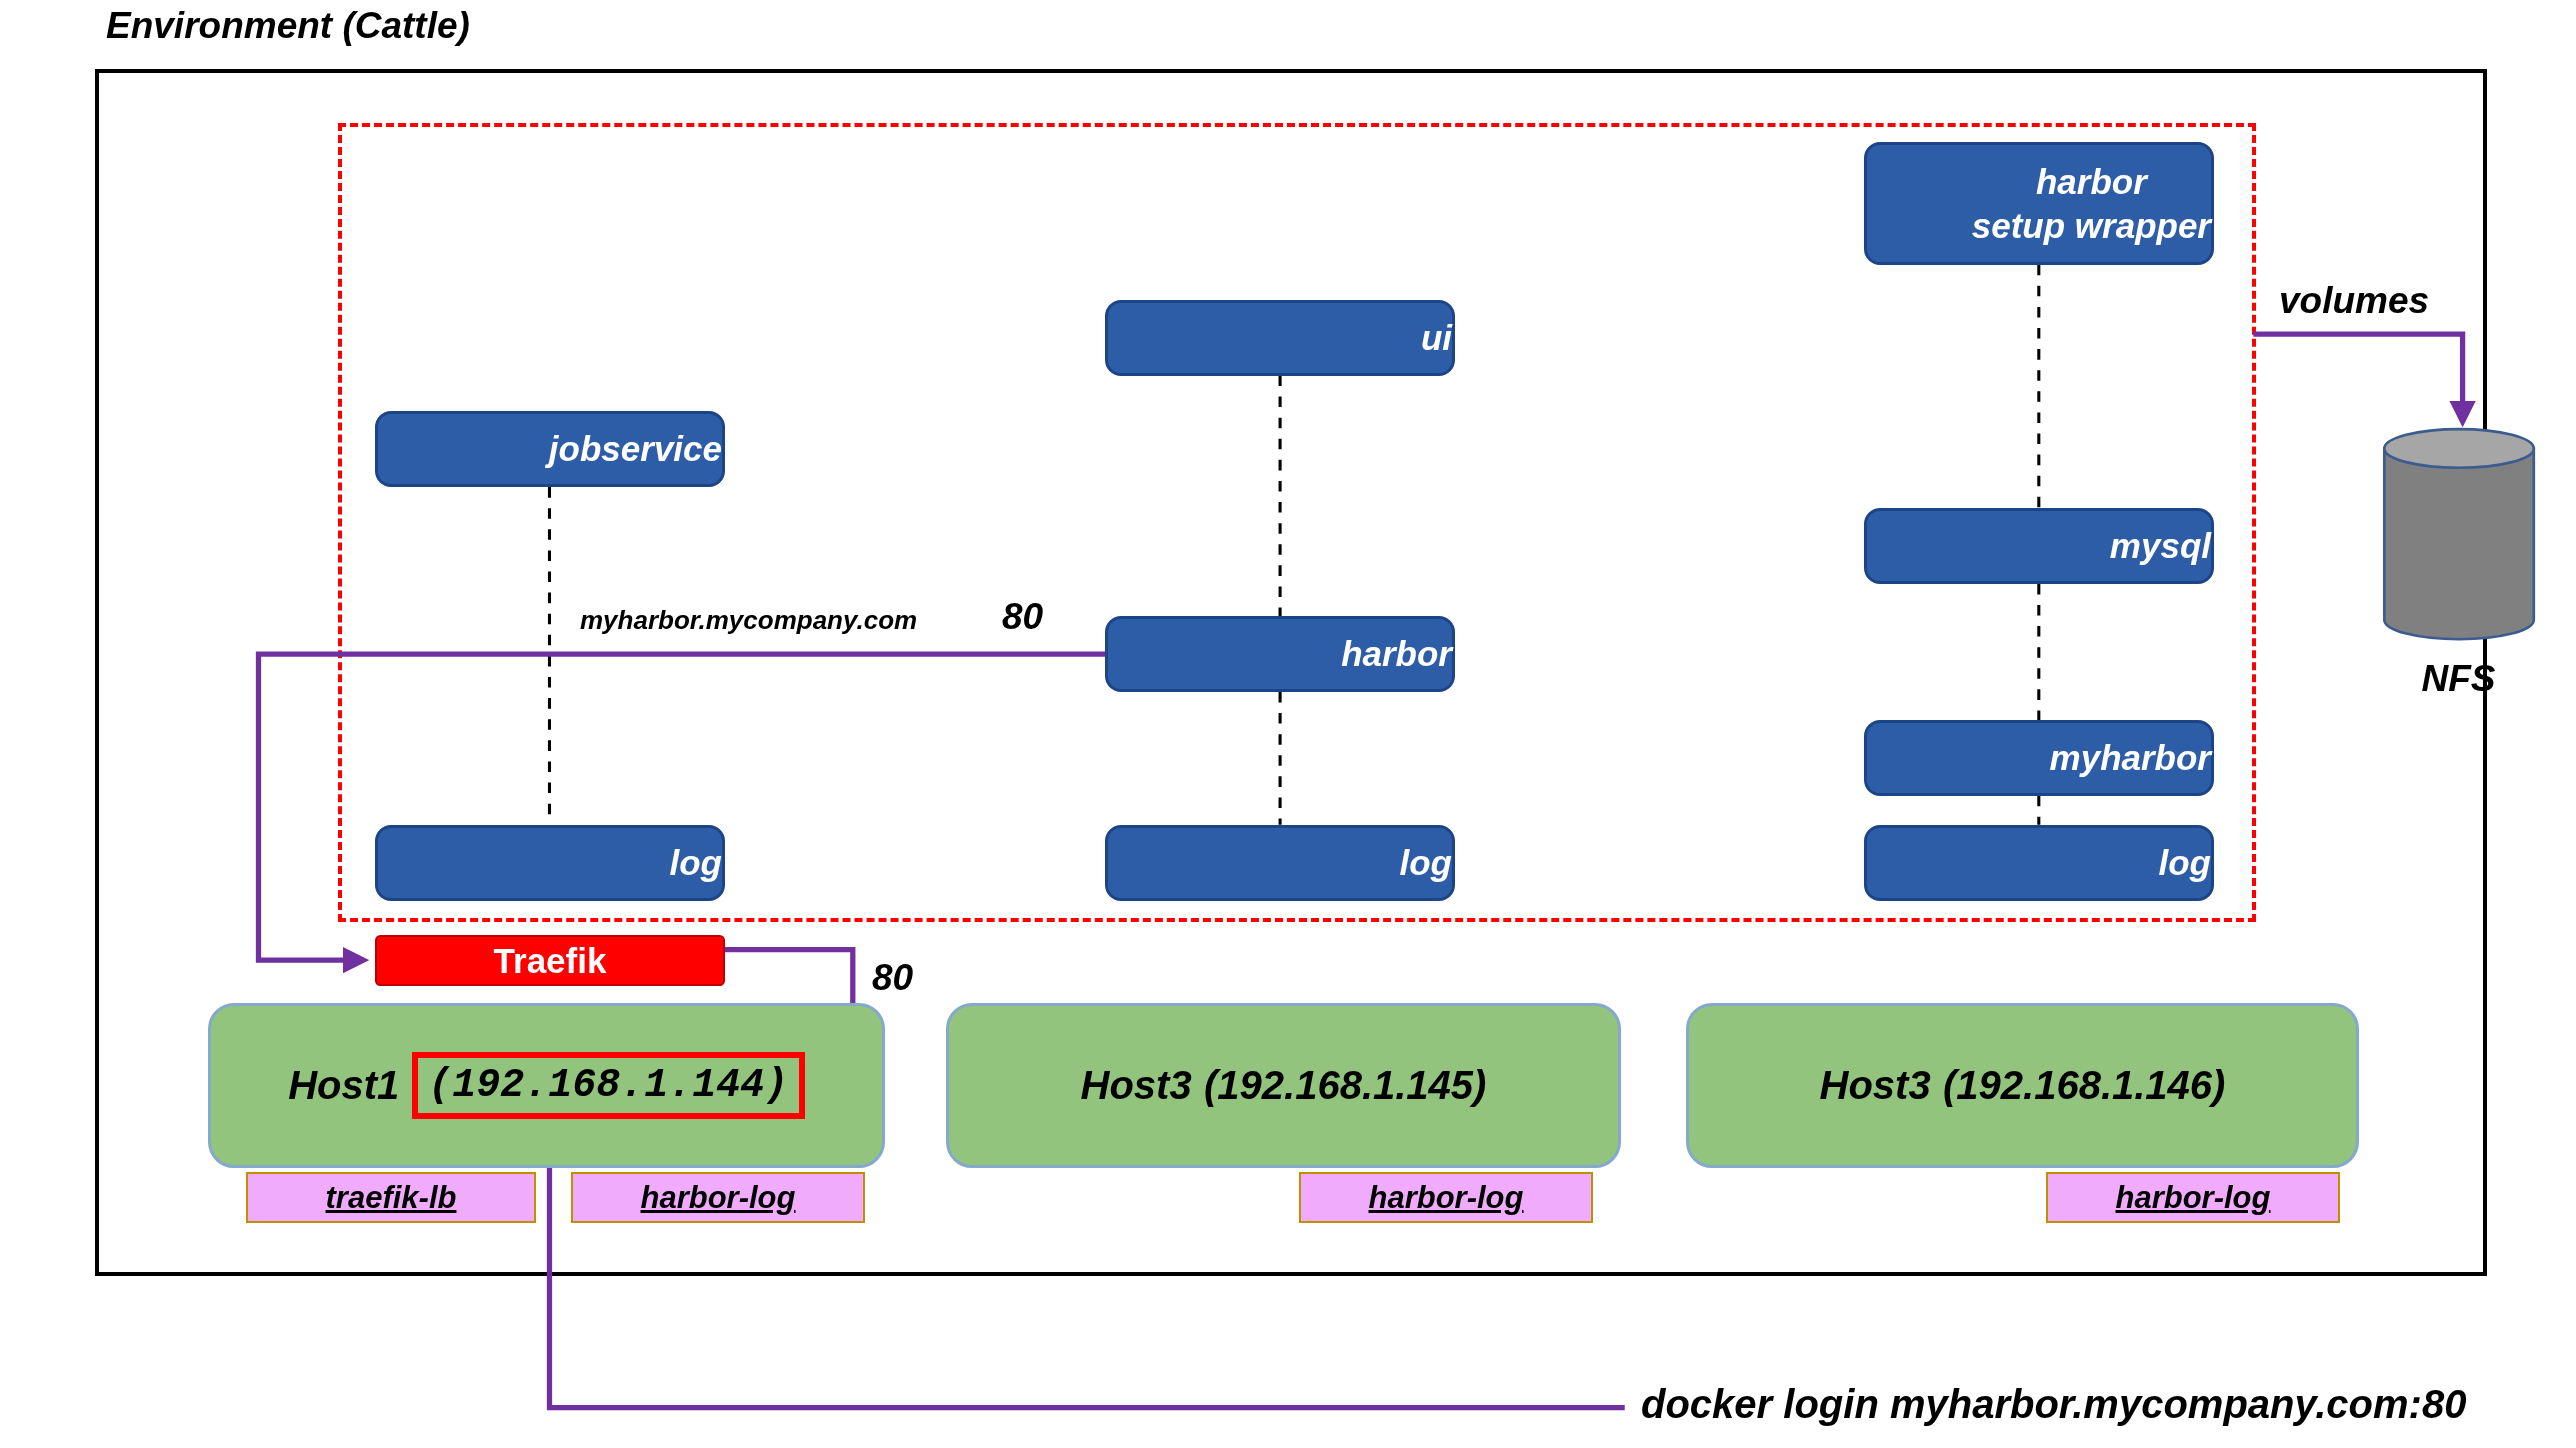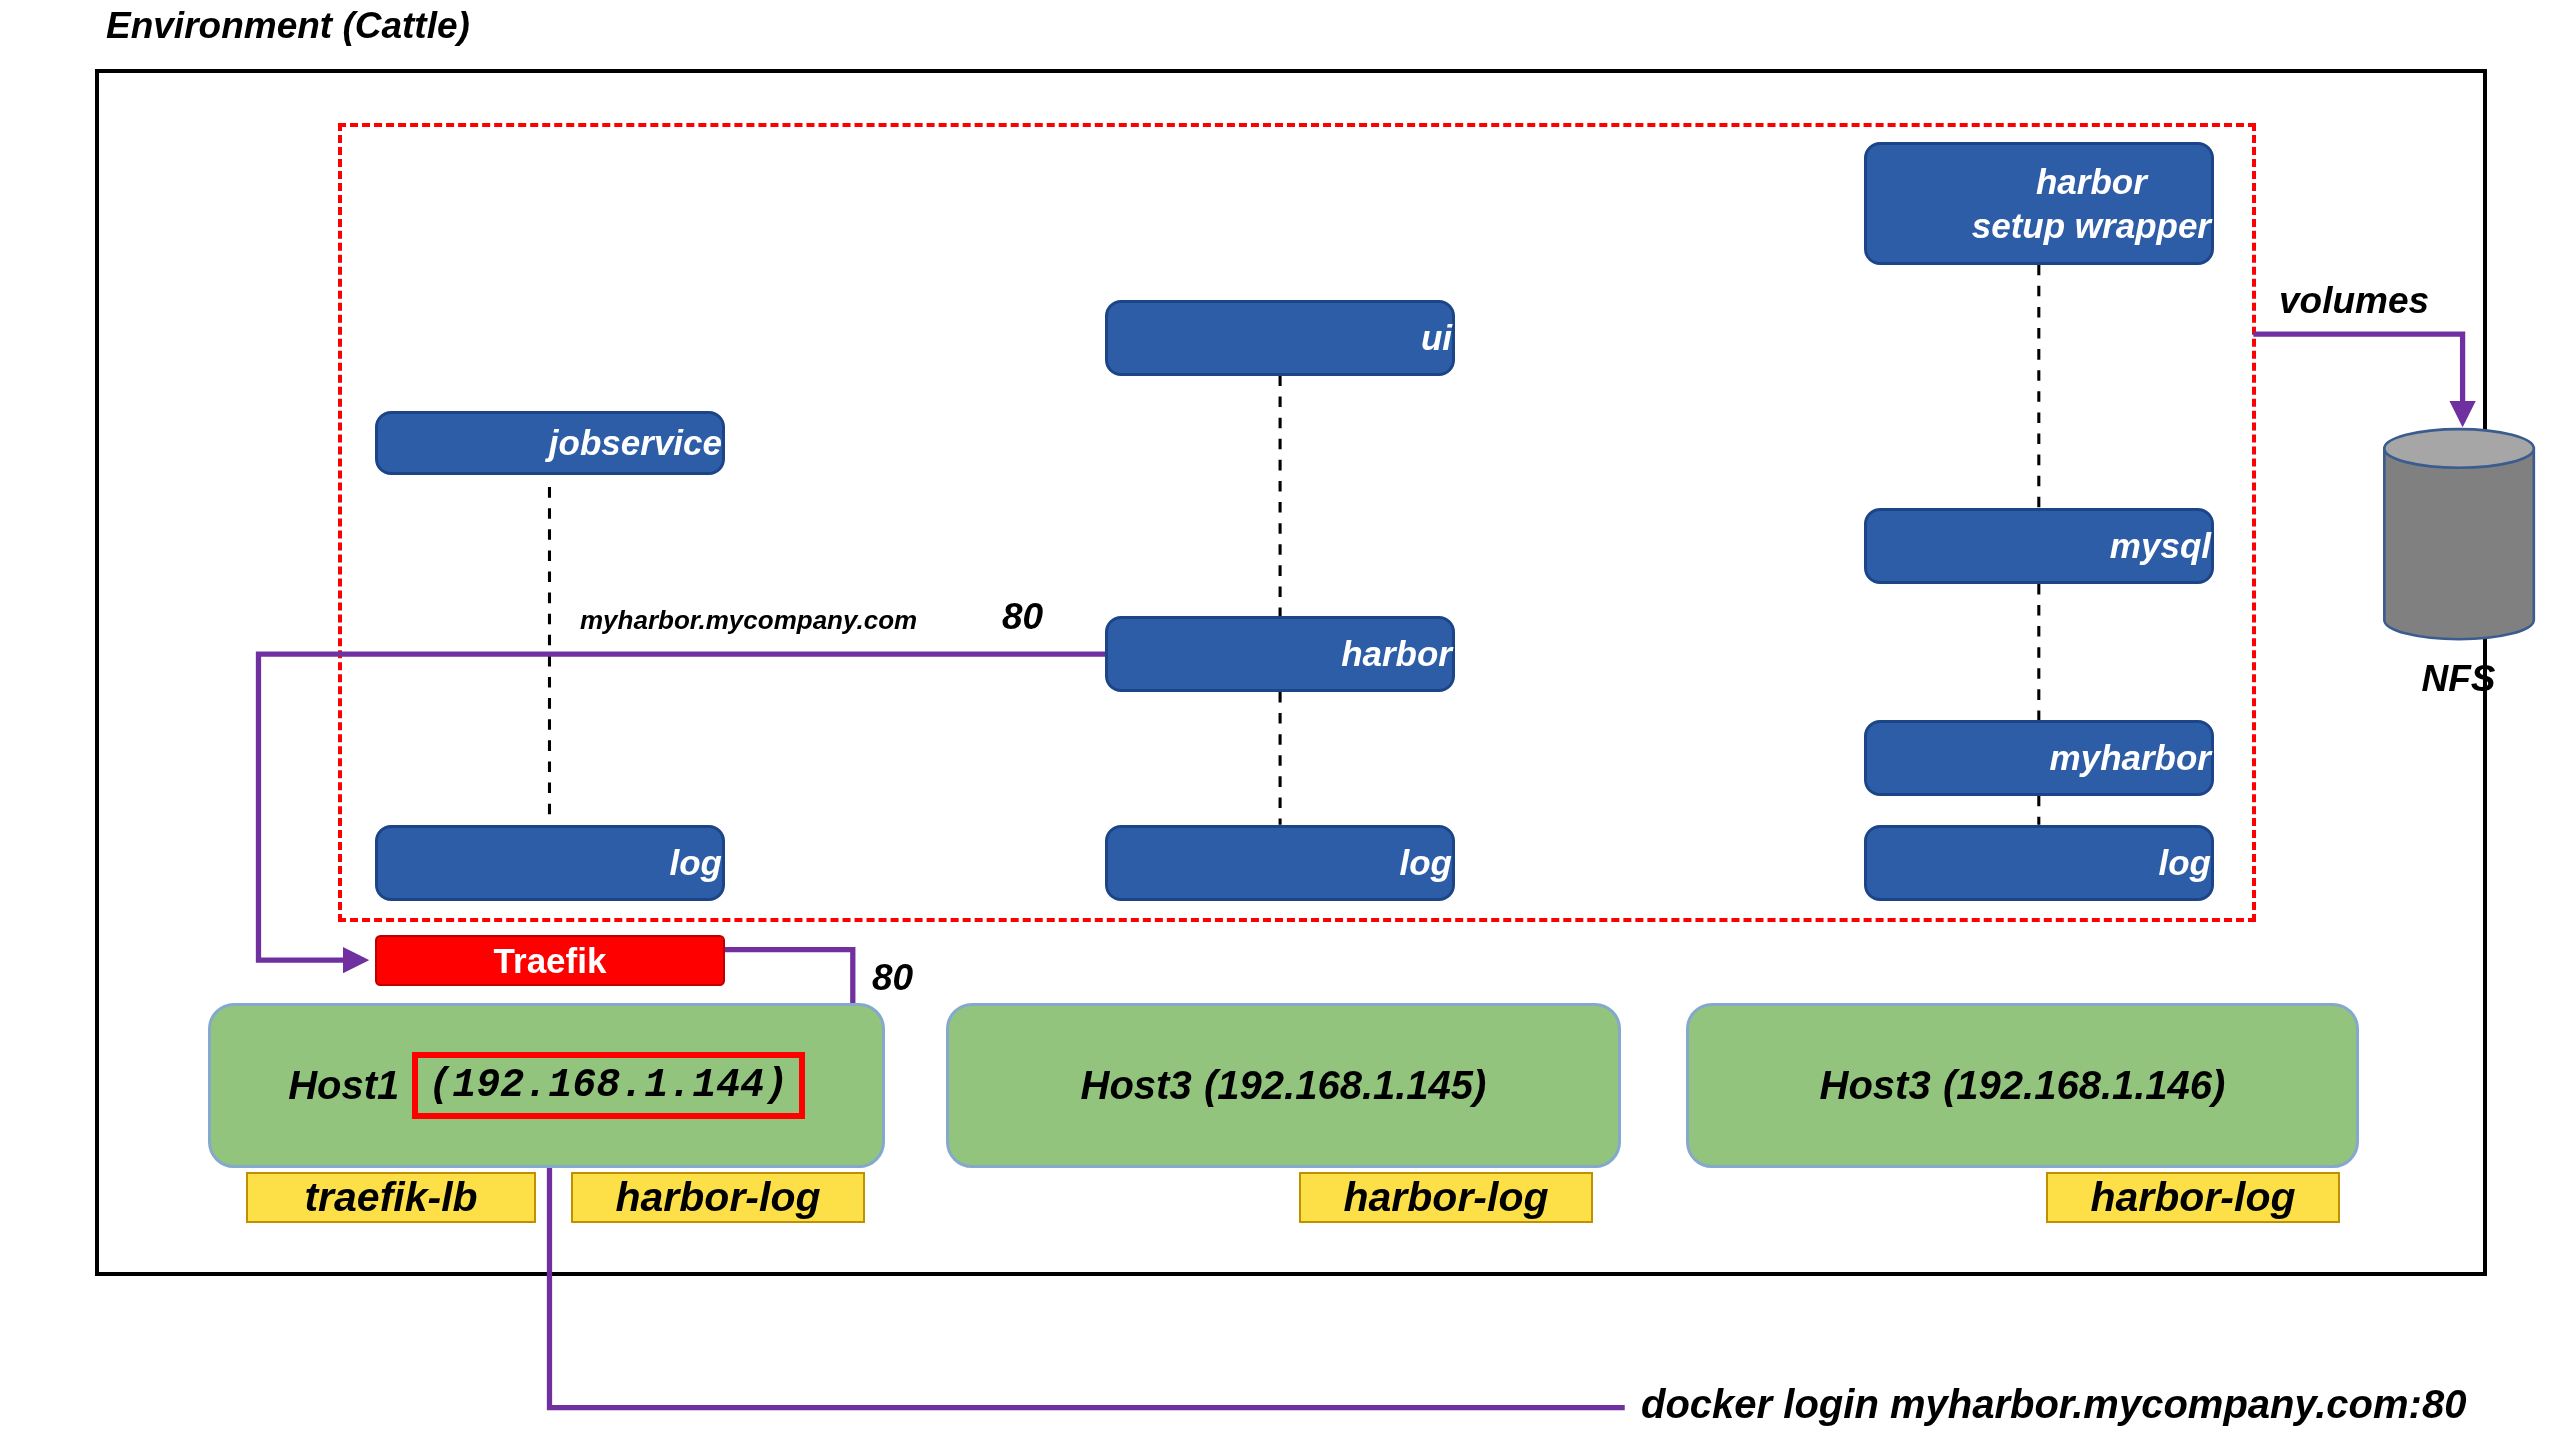--- a/index.html
+++ b/index.html
@@ -34,21 +34,21 @@
     background: #2e5da8;
     border: 3.5px solid #1c4587;
     border-radius: 16px;
     color: #ffffff;
     font-weight: bold; font-style: italic;
     font-size: 35px;
     display: flex; align-items: center; justify-content: flex-end;
     text-align: center;
     box-sizing: border-box;
   }
-  .svc-jobservice { left: 375px;  top: 411px; width: 350px; height: 64px; }
+  .svc-jobservice { left: 375px;  top: 411px; width: 350px; height: 76px; }
   .svc-ui         { left: 1105px; top: 300px; width: 350px; height: 76px; }
   .svc-proxy      { left: 1105px; top: 616px; width: 350px; height: 76px; }
   .svc-wrapper    { left: 1864px; top: 142px; width: 350px; height: 123px; white-space: pre-line; line-height: 1.25; }
   .svc-mysql      { left: 1864px; top: 508px; width: 350px; height: 76px; }
   .svc-registry   { left: 1864px; top: 720px; width: 350px; height: 76px; }
   .svc-log-left   { left: 375px;  top: 825px; width: 350px; height: 76px; }
   .svc-log-mid    { left: 1105px; top: 825px; width: 350px; height: 76px; }
   .svc-log-right  { left: 1864px; top: 825px; width: 350px; height: 76px; }
 
   .traefik-box {
@@ -73,24 +73,25 @@
   .host2 { left: 946px; top: 1003px; width: 675px; height: 165px; }
   .host3 { left: 1686px; top: 1003px; width: 673px; height: 165px; }
   .host-name { margin-right: 12.3px; }
   .ip-red {
     border: 6.2px solid #ff0000;
     padding: 5.3px 10.6px;
     font-family: Liberation Mono, monospace;
   }
 
   .badge {
-    background: #fde047; border: 2.6px solid #bf9000;
-    color: #000; font-weight: bold; font-style: italic; font-size: 41px;
+    background: #f0abfc; border: 2.6px solid #bf9000;
+    color: #000; font-weight: bold; font-style: italic; font-size: 31px;
     display: flex; align-items: center; justify-content: center;
     box-sizing: border-box;
+    text-decoration: underline;
   }
   .badge-traefik-lb { left: 246px;  top: 1172px; width: 290px; height: 51px; }
   .badge-log1       { left: 571px;  top: 1172px; width: 294px; height: 51px; }
   .badge-log2       { left: 1299px; top: 1172px; width: 294px; height: 51px; }
   .badge-log3       { left: 2046px; top: 1172px; width: 294px; height: 51px; }
 
   .lbl { color: #000; font-weight: bold; font-style: italic; }
   .lbl-volumes   { left: 2279px; top: 280px;  font-size: 37px; }
   .lbl-myharbor  { left: 580px;  top: 605px;  font-size: 26px; }
   .lbl-80-proxy  { left: 1002px; top: 596px;  font-size: 37px; }

